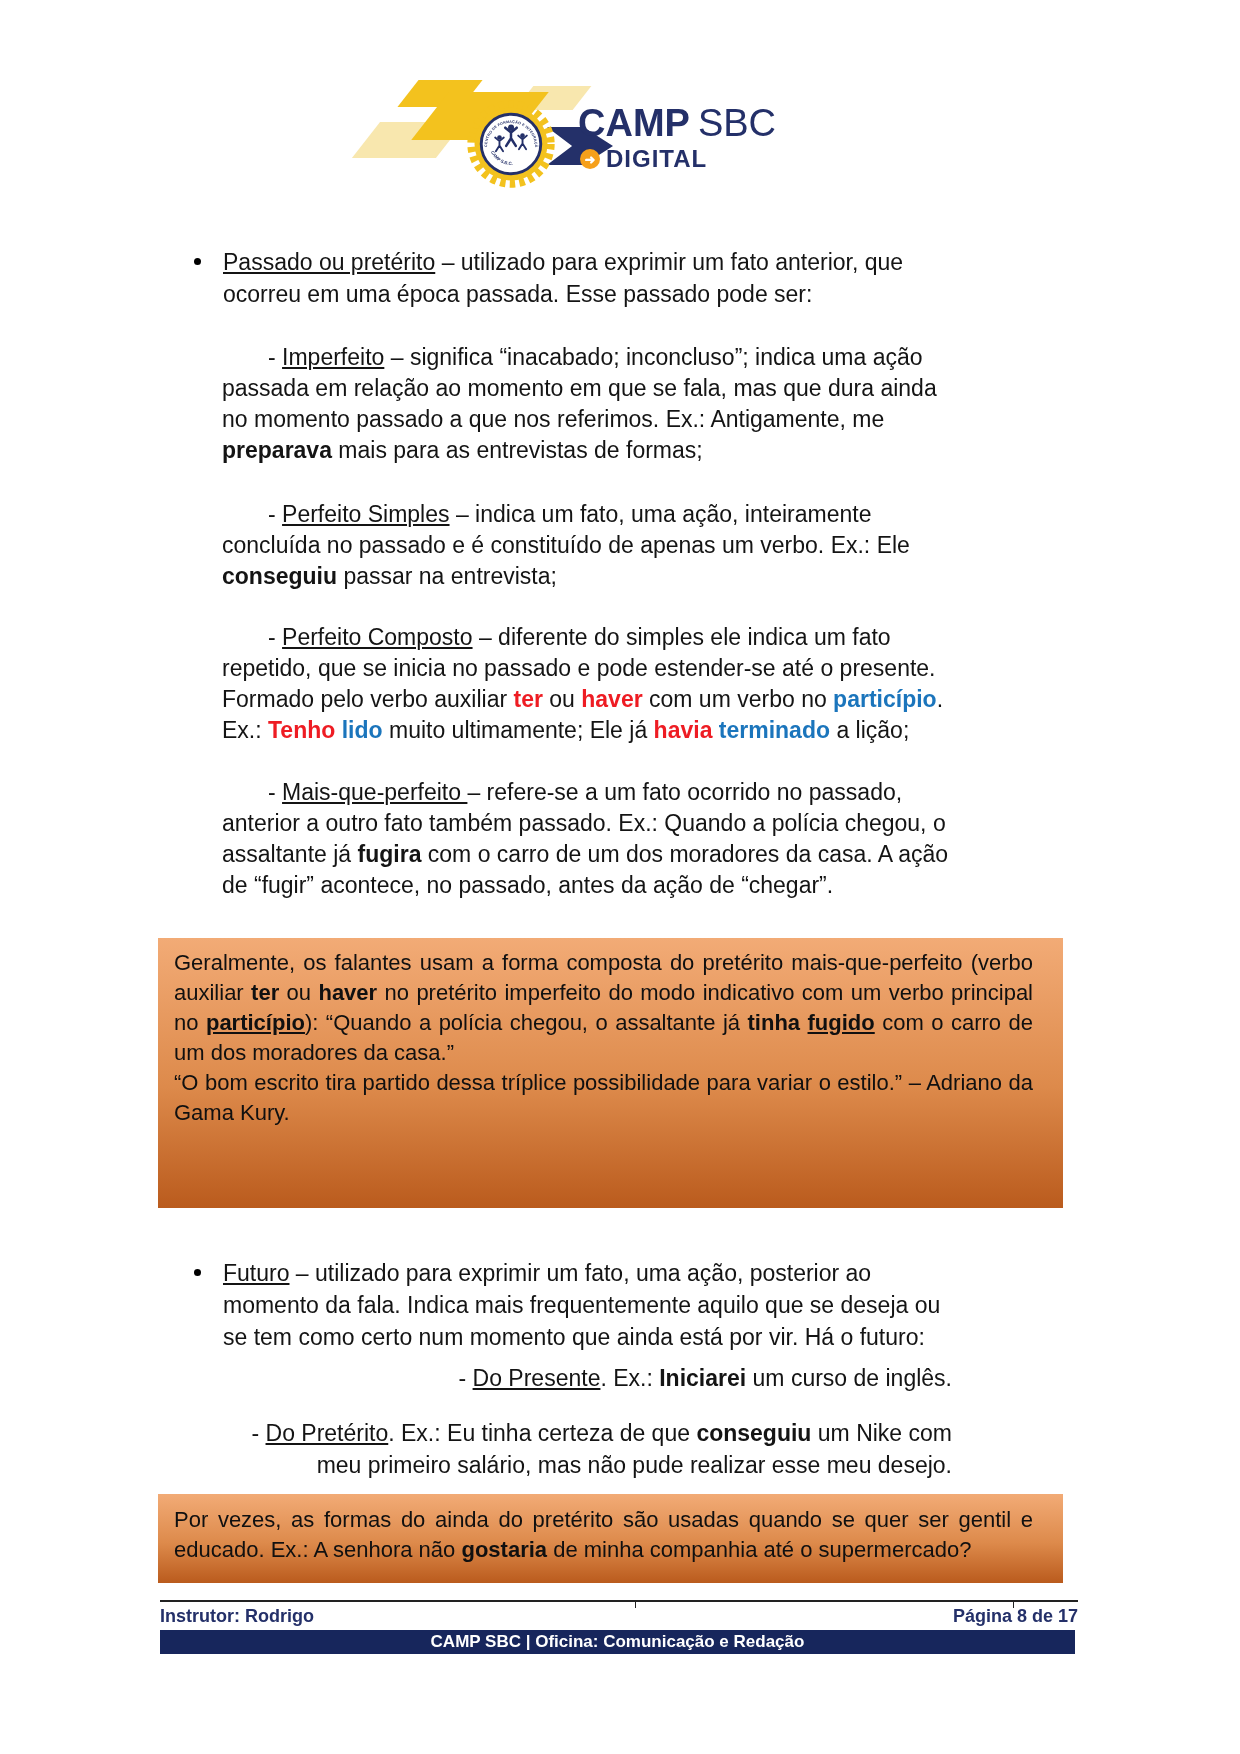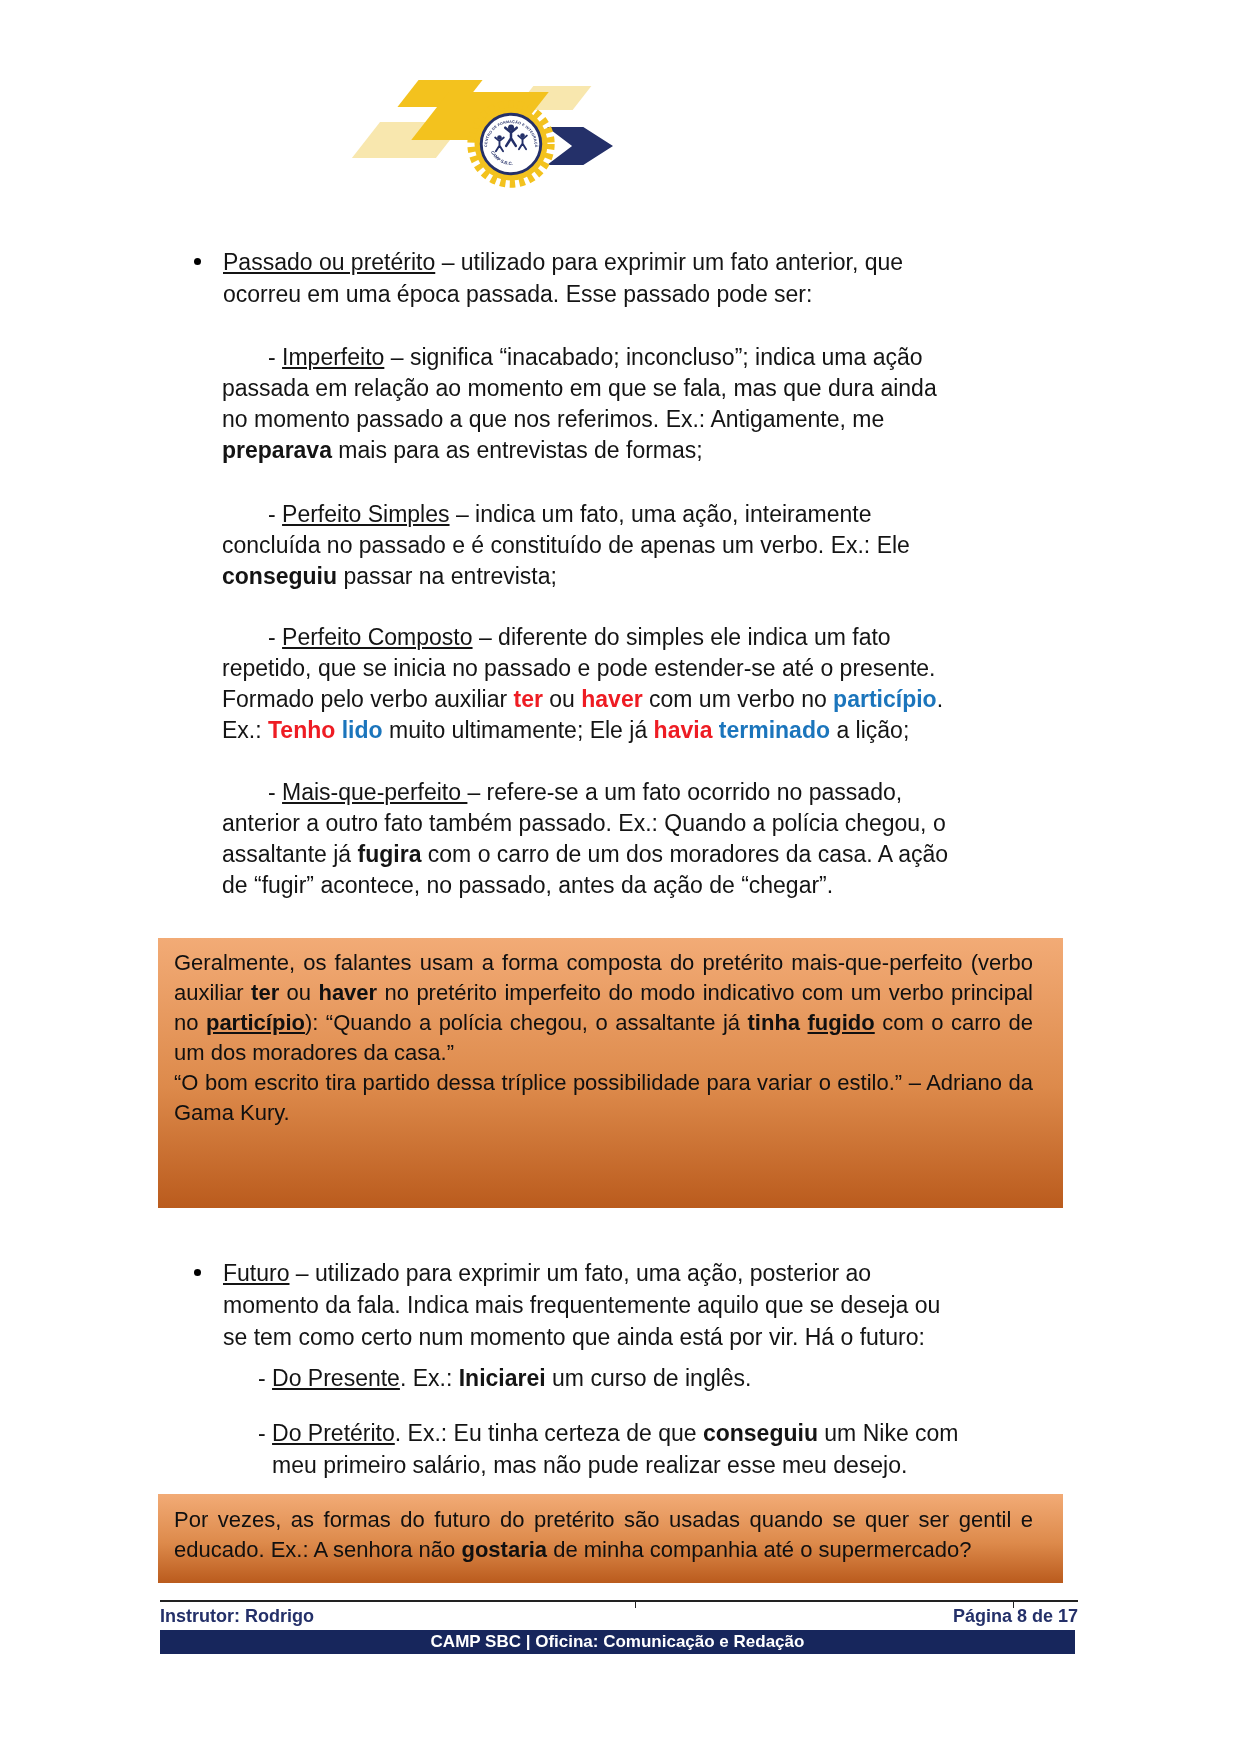--- a/index.html
+++ b/index.html
@@ -26,22 +26,22 @@
 
   
   .bullet{position:absolute;left:160px;width:792px;}
   .bullet .dot{position:absolute;left:34px;top:12px;width:7px;height:7px;border-radius:50%;background:#000;}
   .bullet p{margin:0 0 0 63px;font-size:23px;line-height:32px;}
   #b1{top:246px;} #b2{top:1257px;}
 
   .sub{position:absolute;left:222px;width:730px;margin:0;font-size:23px;line-height:31px;text-indent:46px;}
   #p-imp{top:342px;} #p-ps{top:499px;} #p-pc{top:622px;} #p-mqp{top:777px;}
 
-  .fitem{position:absolute;left:258px;width:706px;margin:0;font-size:23px;line-height:32px;
-         padding-left:14px;text-indent:-14px;box-sizing:border-box;}
+  .fitem{position:absolute;left:246px;width:706px;margin:0;font-size:23px;line-height:32px;
+         padding-left:14px;text-indent:-14px;box-sizing:border-box;text-align:right;}
   #p-dp{top:1362px;} #p-dpt{top:1417px;}
 
   
   .u{text-decoration:underline;}
   .b{font-weight:bold;}
   .bu{font-weight:bold;text-decoration:underline;}
   .rb{font-weight:bold;color:var(--red);}
   .bb{font-weight:bold;color:var(--blue);}
 
   
@@ -91,20 +91,31 @@
         <textPath href="#arcTop">CENTRO DE FORMAÇÃO E INTEGRAÇÃO SOCIAL</textPath>
       </text>
       <text font-size="4.6" font-weight="bold" fill="#243069">
         <textPath href="#arcBot">CAMP S.B.C.</textPath>
       </text>
       <use href="#fig" transform="translate(50,42)"></use>
       <use href="#fig" transform="translate(38,50) scale(0.75)"></use>
       <use href="#fig" transform="translate(62,48) scale(0.75)"></use>
     </svg>
 
+    <div class="brand">
+      <div class="brand-main">
+        <span class="camp">CAMP</span><span class="sbc">SBC</span>
+      </div>
+      <div class="brand-sub">
+        <span class="badge">
+            <span>➜</span>
+          </span>
+        <span class="digital">DIGITAL</span>
+      </div>
+    </div>
   </div>
 
   <div class="bullet" id="b1">
     <span class="dot"></span>
     <p><span class="u">Passado ou pretérito</span><span> – utilizado para exprimir um fato anterior, que ocorreu em uma época passada. Esse passado pode ser:</span></p>
   </div>
 
   <p class="sub" id="p-imp"><span>- </span><span class="u">Imperfeito</span><span> – significa “inacabado; inconcluso”; indica uma ação passada em relação ao momento em que se fala, mas que dura ainda no momento passado a que nos referimos. Ex.: Antigamente, me </span><span class="b">preparava</span><span> mais para as entrevistas de formas;</span></p>
   <p class="sub" id="p-ps"><span>- </span><span class="u">Perfeito Simples</span><span> – indica um fato, uma ação, inteiramente concluída no passado e é constituído de apenas um verbo. Ex.: Ele </span><span class="b">conseguiu</span><span> passar na entrevista;</span></p>
   <p class="sub" id="p-pc"><span>- </span><span class="u">Perfeito Composto</span><span> – diferente do simples ele indica um fato repetido, que se inicia no passado e pode estender-se até o presente. Formado pelo verbo auxiliar </span><span class="rb">ter</span><span> ou </span><span class="rb">haver</span><span> com um verbo no </span><span class="bb">particípio</span><span>. Ex.: </span><span class="rb">Tenho</span><span> </span><span class="bb">lido</span><span> muito ultimamente; Ele já </span><span class="rb">havia</span><span> </span><span class="bb">terminado</span><span> a lição;</span></p>
@@ -117,21 +128,21 @@
 
   <div class="bullet" id="b2">
     <span class="dot"></span>
     <p><span class="u">Futuro</span><span> – utilizado para exprimir um fato, uma ação, posterior ao momento da fala. Indica mais frequentemente aquilo que se deseja ou se tem como certo num momento que ainda está por vir. Há o futuro:</span></p>
   </div>
 
   <p class="fitem" id="p-dp"><span>- </span><span class="u">Do Presente</span><span>. Ex.: </span><span class="b">Iniciarei</span><span> um curso de inglês.</span></p>
   <p class="fitem" id="p-dpt"><span>- </span><span class="u">Do Pretérito</span><span>. Ex.: Eu tinha certeza de que </span><span class="b">conseguiu</span><span> um Nike com meu primeiro salário, mas não pude realizar esse meu desejo.</span></p>
 
   <div class="callout" id="box2">
-    <p class="boxp"><span>Por vezes, as formas do futuro do pretérito são usadas quando se quer ser gentil e educado. Ex.: A senhora não </span><span class="b">gostaria</span><span> de minha companhia até o supermercado?</span></p>
+    <p class="boxp"><span>Por vezes, as formas do ainda do pretérito são usadas quando se quer ser gentil e educado. Ex.: A senhora não </span><span class="b">gostaria</span><span> de minha companhia até o supermercado?</span></p>
   </div>
 
   <div class="footer-line">
     <span class="tick t1"></span>
     <span class="tick t2"></span>
   </div>
   <div class="footer-row">
     <span>Instrutor: Rodrigo</span>
     <span>Página 8 de 17</span>
   </div>

